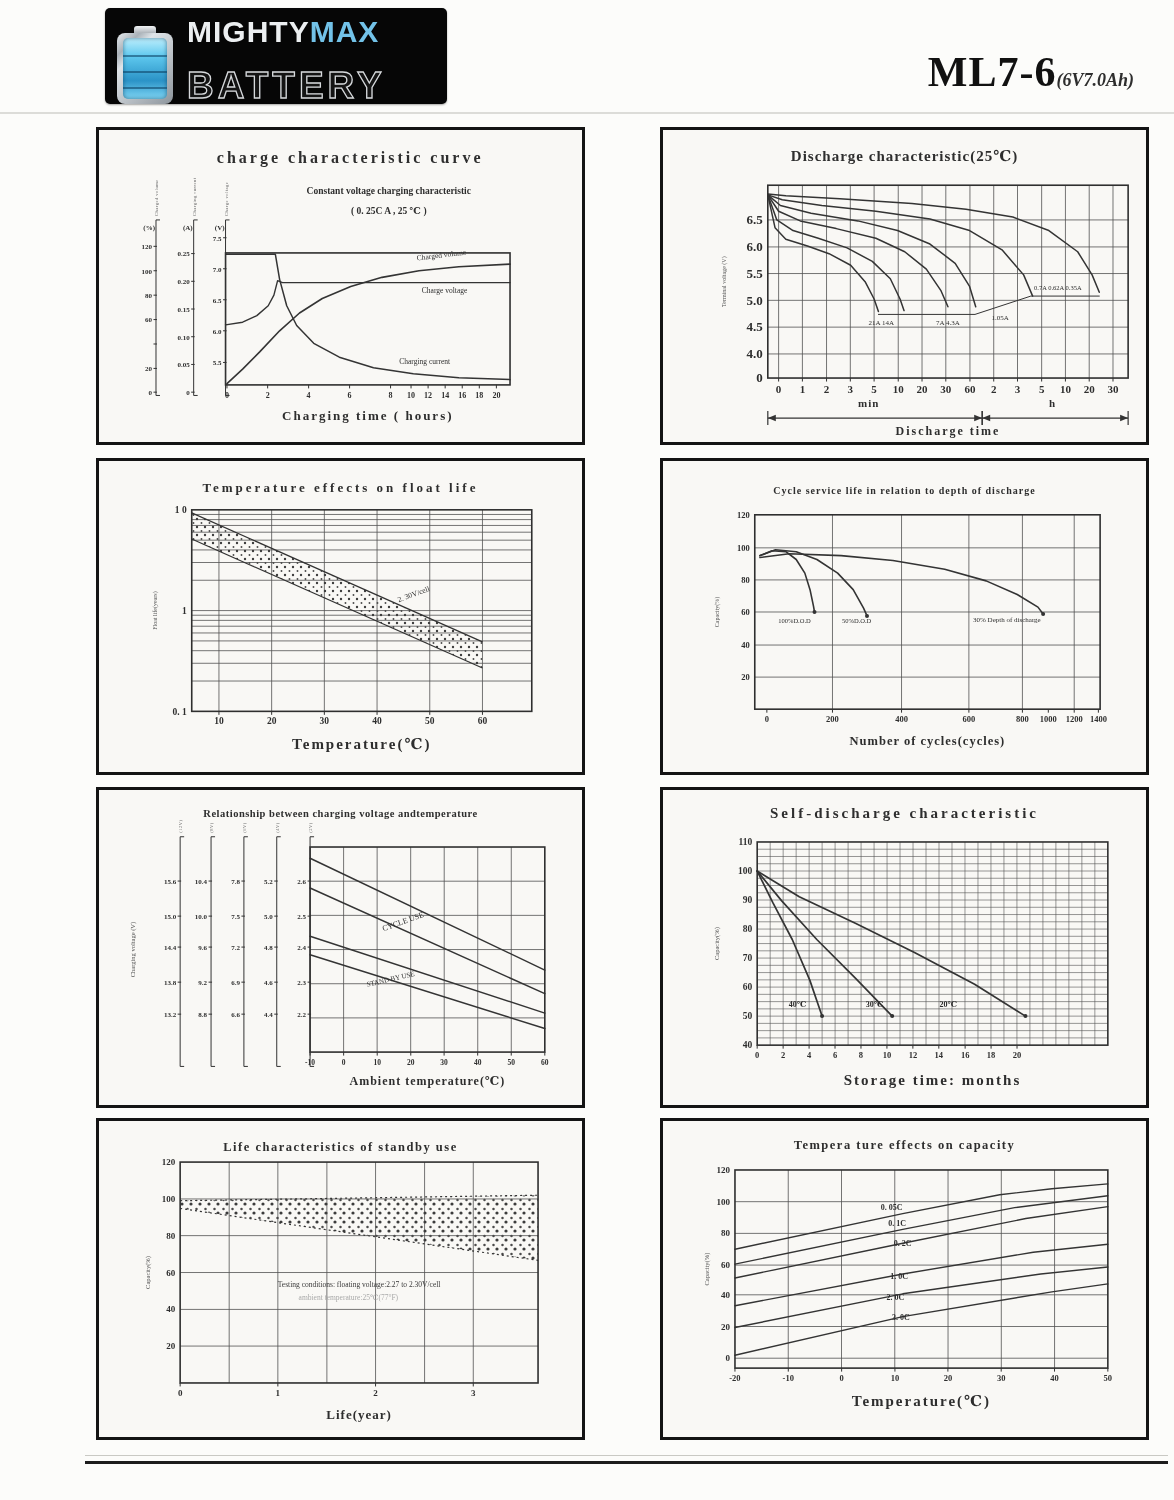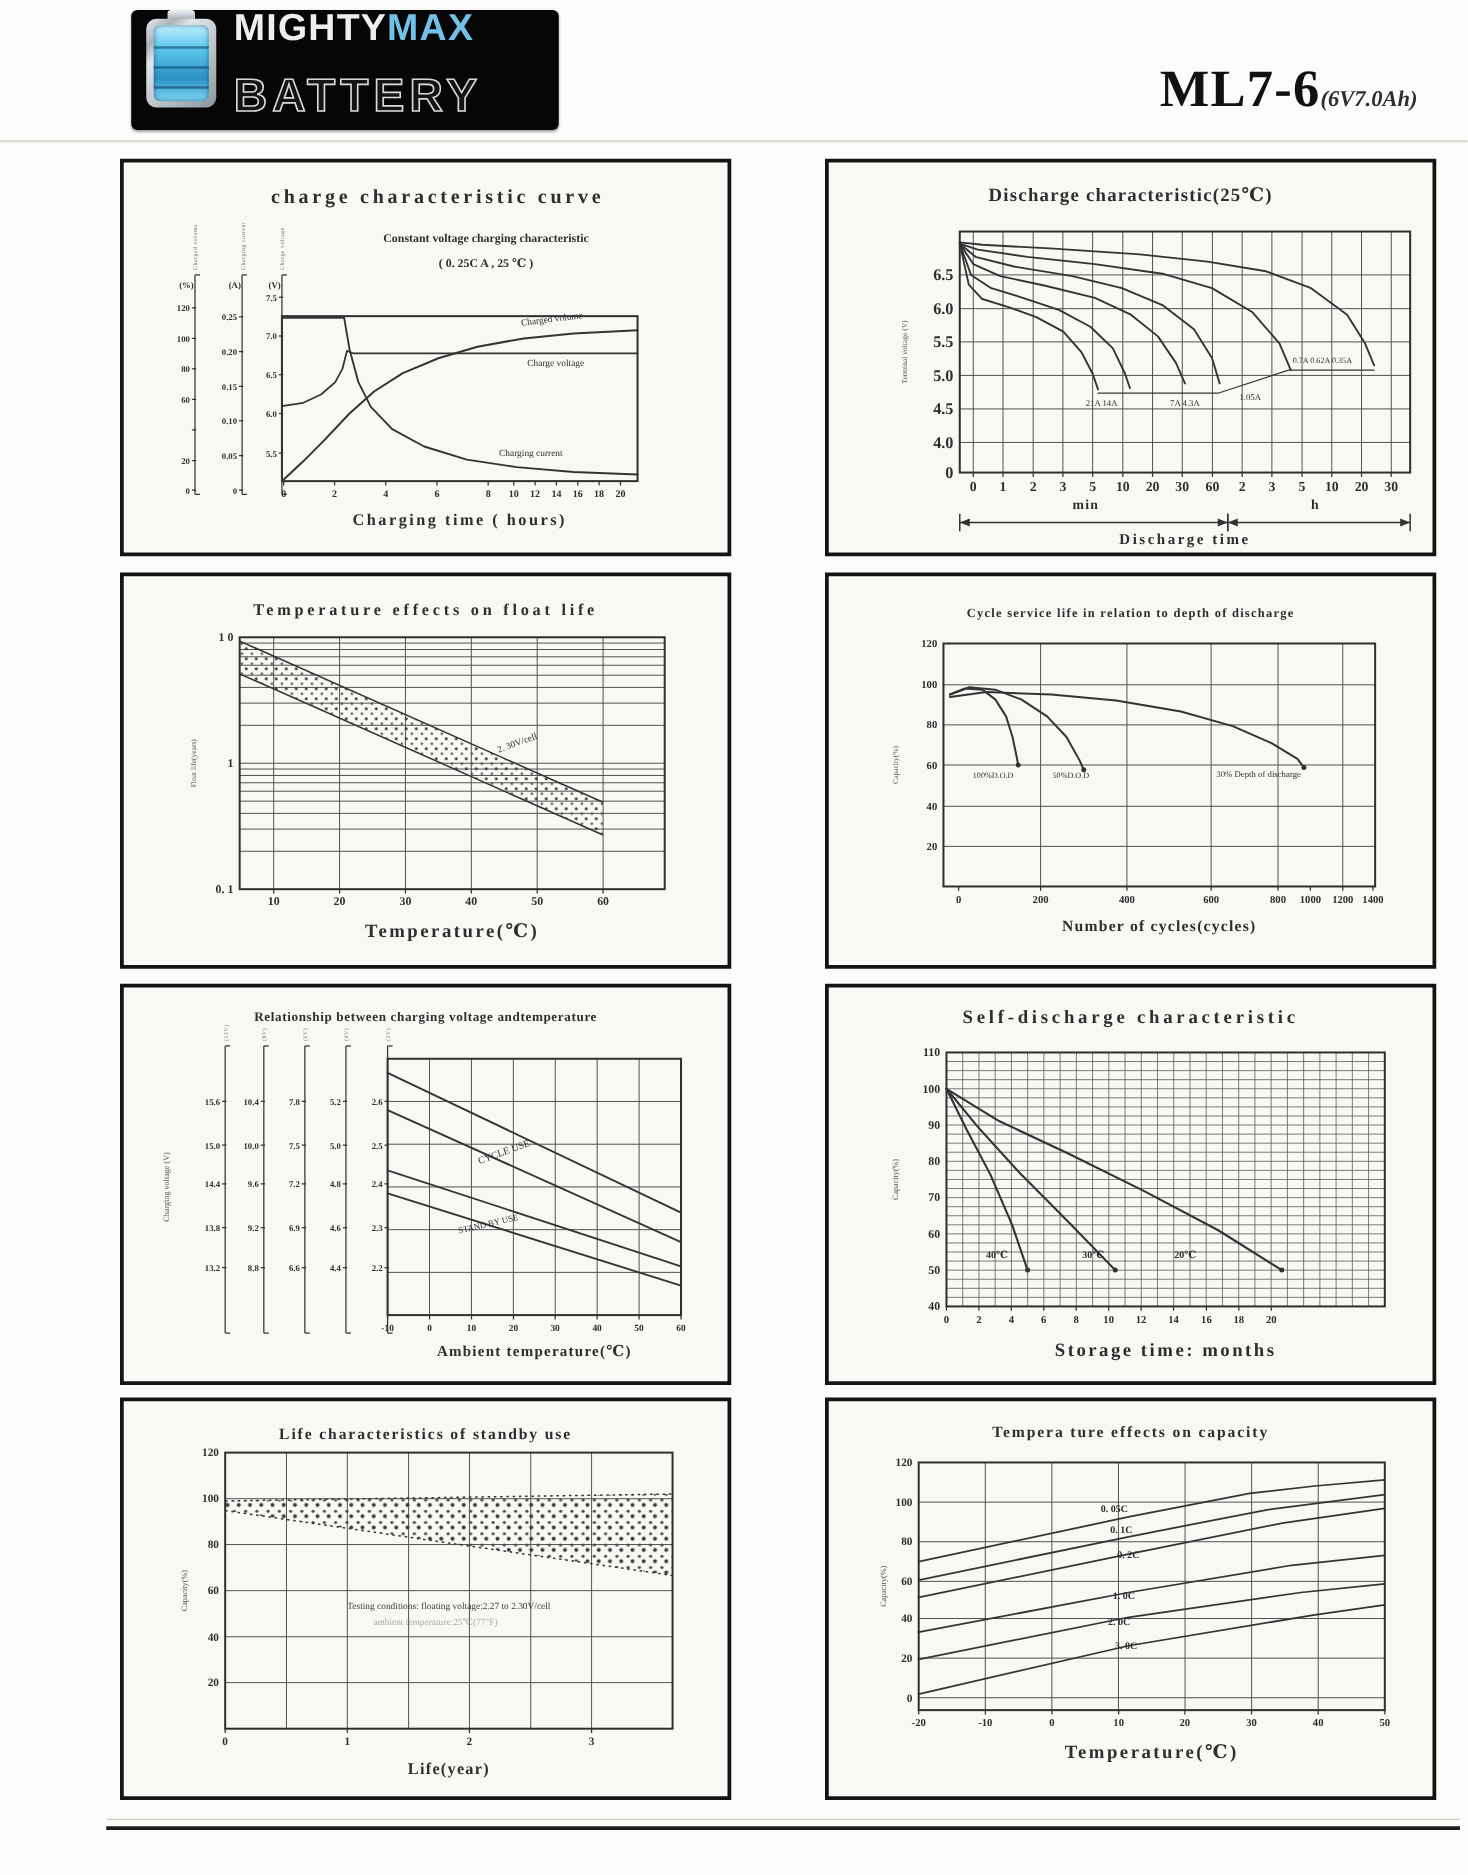--- a/index.html
+++ b/index.html
@@ -4,21 +4,21 @@
 <style>
   html,body{margin:0;padding:0;}
   body{
     width:1174px;height:1500px;position:relative;overflow:hidden;
     background:#fcfcfa;color:#222;
     font-family:"Liberation Serif","DejaVu Serif",serif;
   }
   
   .logo{
     position:absolute;left:105px;top:8px;width:342px;height:96px;
-    background:#060606;border-radius:5px;display:flex;align-items:flex-start;
+    background:#060606;border-radius:5px;display:flex;align-items:flex-end;
     box-shadow:0 1px 2px rgba(0,0,0,.35);
   }
   .batt{position:relative;width:56px;height:78px;margin-left:12px;flex:0 0 auto;}
   .batt-cap{
     position:absolute;left:17px;top:0;width:22px;height:9px;border-radius:3px 3px 0 0;
     background:linear-gradient(#f2f4f6,#9aa1a8);
   }
   .batt-body{
     position:absolute;left:0;top:7px;width:56px;height:71px;border-radius:8px;
     background:linear-gradient(135deg,#e8ecef 0%,#aab2b9 18%,#dfe4e8 30%,#8d959c 100%);

